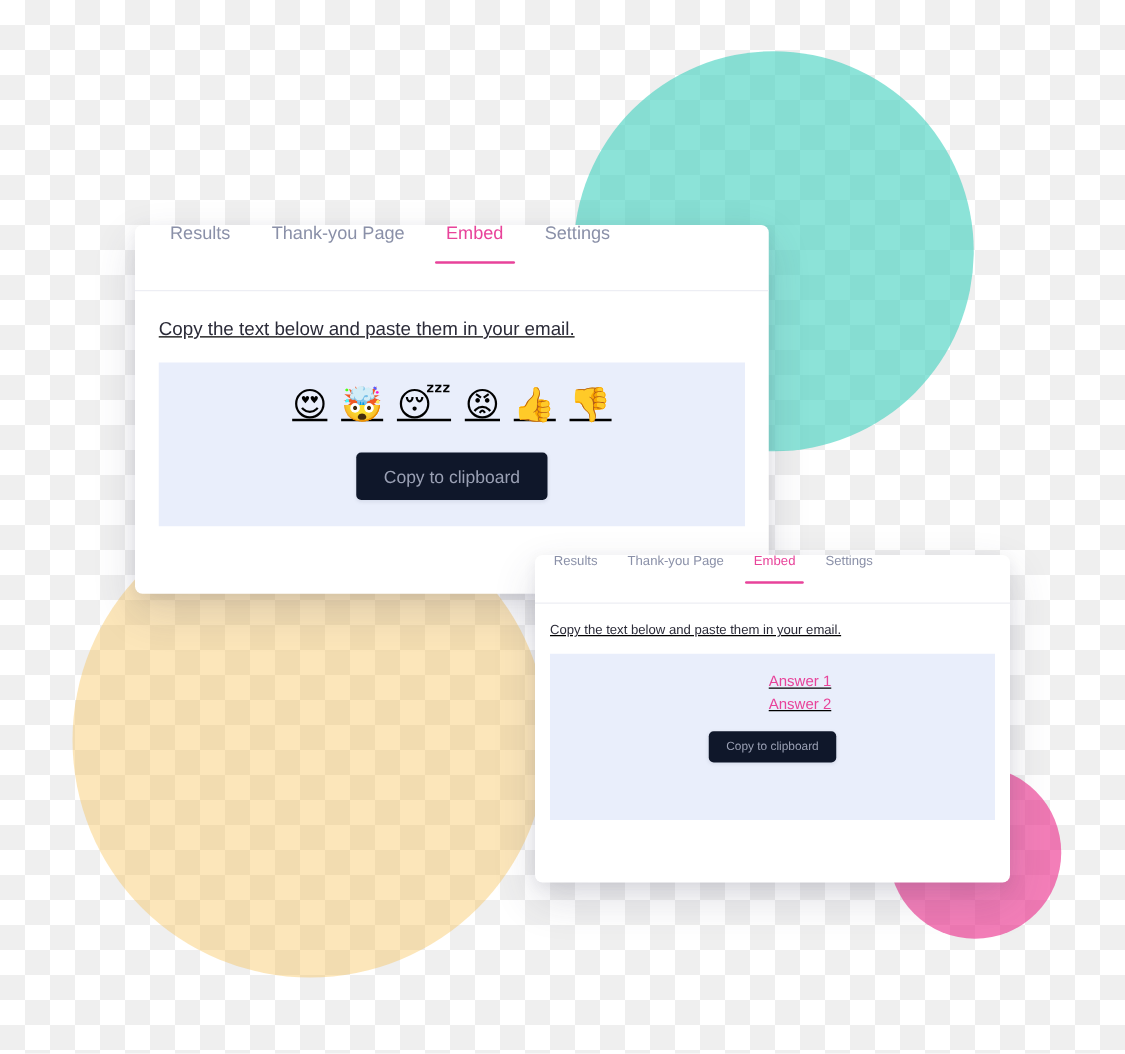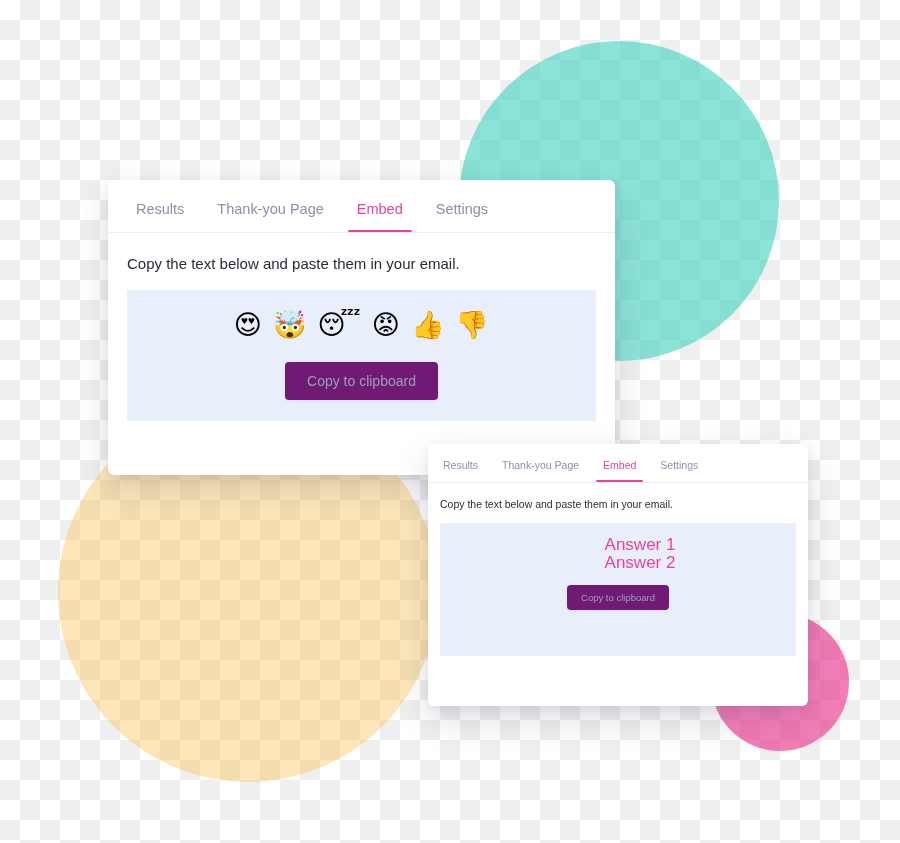--- a/index.html
+++ b/index.html
@@ -73,21 +73,21 @@
   #card-secondary {
     left: 428px;
     top: 444px;
     width: 380px;
     height: 262px;
   }
 
   
   .tabbar {
     display: flex;
-    align-items: flex-end;
+    align-items: flex-start;
     border-bottom: 1px solid #edeef4;
     box-sizing: border-box;
   }
   .tab {
     position: relative;
     color: #8a90a8;
     white-space: nowrap;
     cursor: pointer;
   }
   .tab.active {
@@ -128,20 +128,21 @@
     padding: 0 7px 12px 7px;
     line-height: 1;
   }
   #card-secondary .tab + .tab {
     margin-left: 10px;
   }
 
   
   .card-body {
     box-sizing: border-box;
+    text-decoration: underline;
   }
   #card-main .card-body { padding: 22px 19px 0 19px; }
   #card-secondary .card-body { padding: 15px 12px 0 12px; }
 
   .instruction {
     color: #2b2b38;
     margin: 0;
   }
   #card-main .instruction { font-size: 15px; }
   #card-secondary .instruction { font-size: 10.5px; }
@@ -175,30 +176,30 @@
   .emoji {
     display: inline-block;
   }
 
   .answer-list {
     display: block;
   }
   .answer-item {
     display: block;
     color: #e8439a;
-    font-size: 17px;
+    font-size: 12px;
     line-height: 18px;
     text-decoration: none;
     cursor: pointer;
     padding-left: 44px;
   }
 
   .copy-btn {
     display: inline-block;
-    background: #701a75;
+    background: #0f172a;
     border: none;
     border-radius: 4px;
     color: #9aa0b4;
     font-family: "Liberation Sans", sans-serif;
     box-shadow: 0 1px 3px rgba(60, 64, 95, 0.10);
     cursor: pointer;
   }
   #card-main .copy-btn {
     margin-top: 24px;
     padding: 11px 22px;

